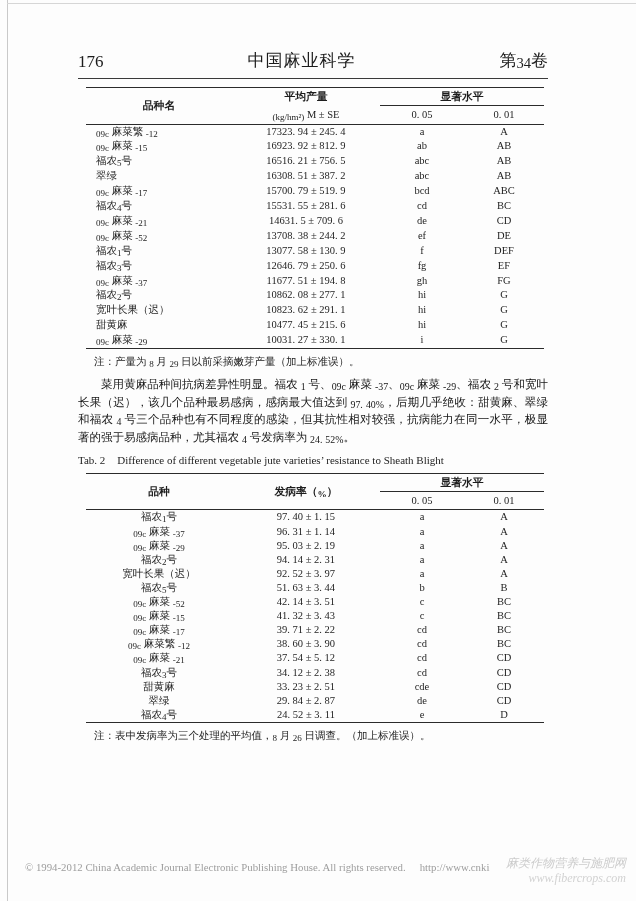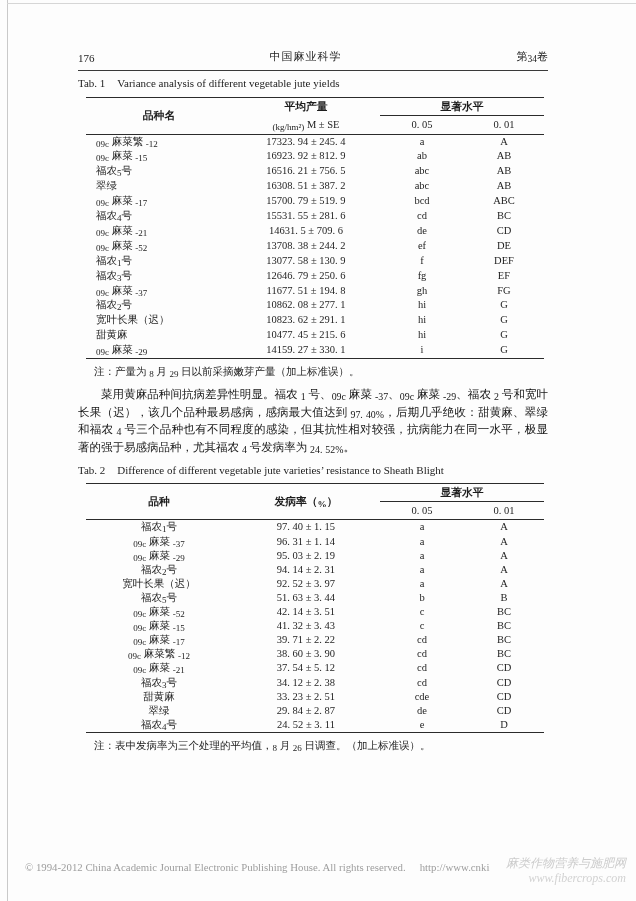--- a/index.html
+++ b/index.html
@@ -15,21 +15,21 @@
   .scan-edge-left{position:absolute;left:7px;top:0;width:1px;height:901px;background:#c9c9c9;}
   .scan-edge-top{position:absolute;left:7px;top:3px;width:629px;height:1px;background:#d6d6d6;}
 
   .content{position:relative;margin:0 88px 0 78px;}
 
   
   .running-head{
     display:flex;justify-content:space-between;align-items:flex-end;
     padding-top:49px;padding-bottom:6px;
     border-bottom:1.2px solid #3a3a3a;
-    font-size:11px;
+    font-size:17px;
   }
   .running-head .journal{letter-spacing:1px;}
 
   
   .lt{position:relative;top:2px;font-size:0.86em;font-family:"Liberation Serif",serif;}
 
   .caption-zh{
     margin-top:13px;
     font-family:"Liberation Sans","DejaVu Sans",sans-serif;
     font-weight:700;font-size:11.5px;color:#141414;
@@ -87,23 +87,20 @@
   <div class="scan-edge-left"></div>
   <div class="scan-edge-top"></div>
 
   <div class="content">
     <div class="running-head">
       <span>176</span>
       <span class="journal">中国麻业科学</span>
       <span class="mix">第<span class="lt">34</span>卷</span>
     </div>
 
-    <div class="caption-en">
-      <span>Tab. 1</span><span class="cap-title">Variance analysis of different vegetable jute yields</span>
-    </div>
 
     <table class="t1">
       <colgroup>
           <col style="width:146px">
           <col style="width:148px">
           <col style="width:84px">
           <col style="width:80px">
         </colgroup>
       <thead>
         <tr>
@@ -212,21 +209,21 @@
 
           <tr>
             <td class="name mix">甜黄麻</td>
             <td>10477. 45 ± 215. 6</td>
             <td>hi</td>
             <td>G</td>
           </tr>
 
           <tr>
             <td class="name mix"><span class="lt">09c</span> 麻菜 <span class="lt">-29</span></td>
-            <td>14159. 27 ± 330. 1</td>
+            <td>10031. 27 ± 330. 1</td>
             <td>i</td>
             <td>G</td>
           </tr>
         </tbody>
     </table>
     <div class="note mix">注：产量为 <span class="lt">8</span> 月 <span class="lt">29</span> 日以前采摘嫩芽产量（加上标准误）。</div>
 
     <div class="paragraph mix">菜用黄麻品种间抗病差异性明显。福农 <span class="lt">1</span> 号、<span class="lt">09c</span> 麻菜 <span class="lt">-37</span>、<span class="lt">09c</span> 麻菜 <span class="lt">-29</span>、福农 <span class="lt">2</span> 号和宽叶长果（迟），该几个品种最易感病，感病最大值达到 <span class="lt">97.</span> <span class="lt">40%</span>，后期几乎绝收：甜黄麻、翠绿和福农 <span class="lt">4</span> 号三个品种也有不同程度的感染，但其抗性相对较强，抗病能力在同一水平，极显著的强于易感病品种，尤其福农 <span class="lt">4</span> 号发病率为 <span class="lt">24.</span> <span class="lt">52%</span>。</div>
 
     <div class="caption-en" style="margin-top:8px;">

